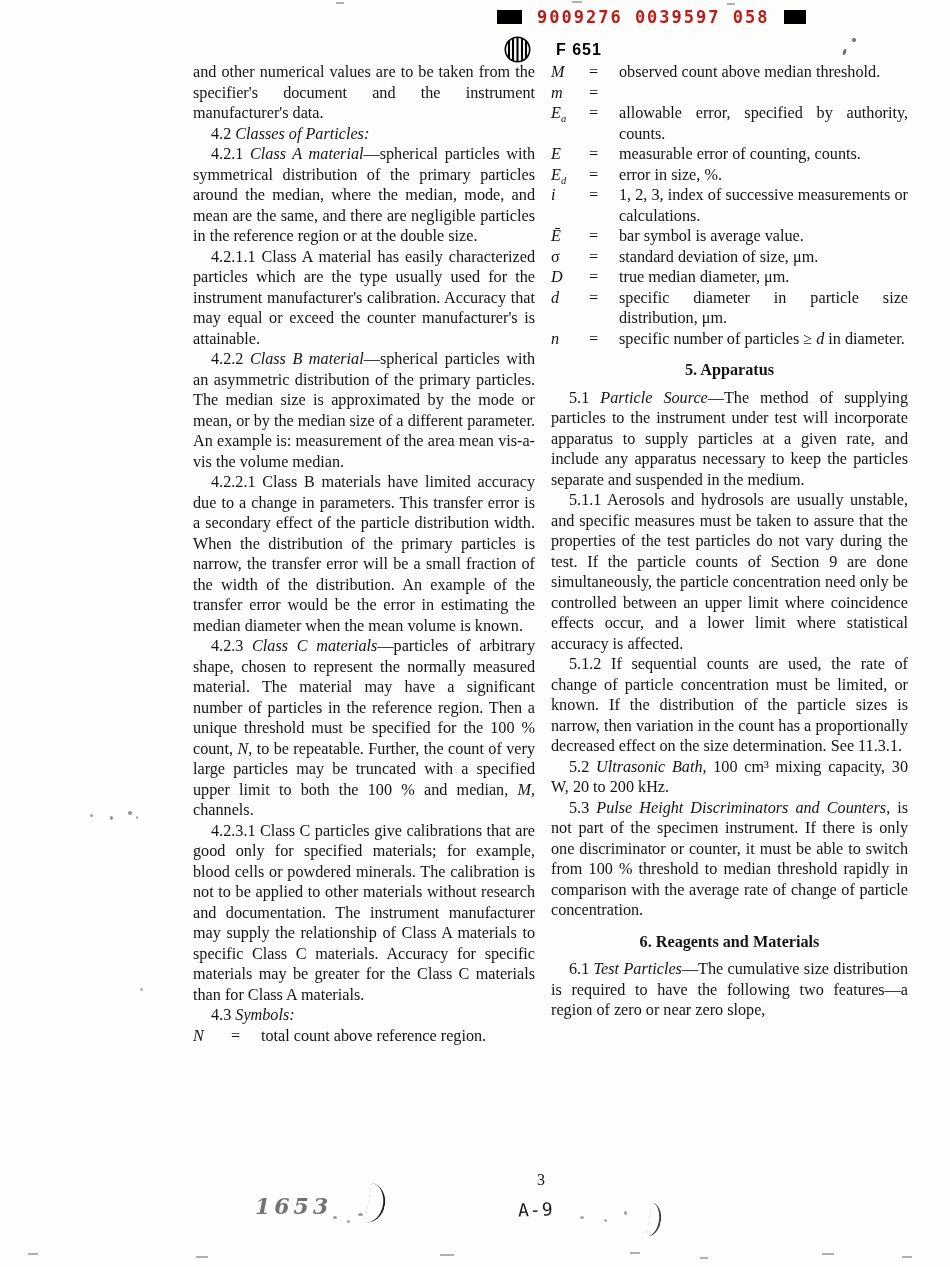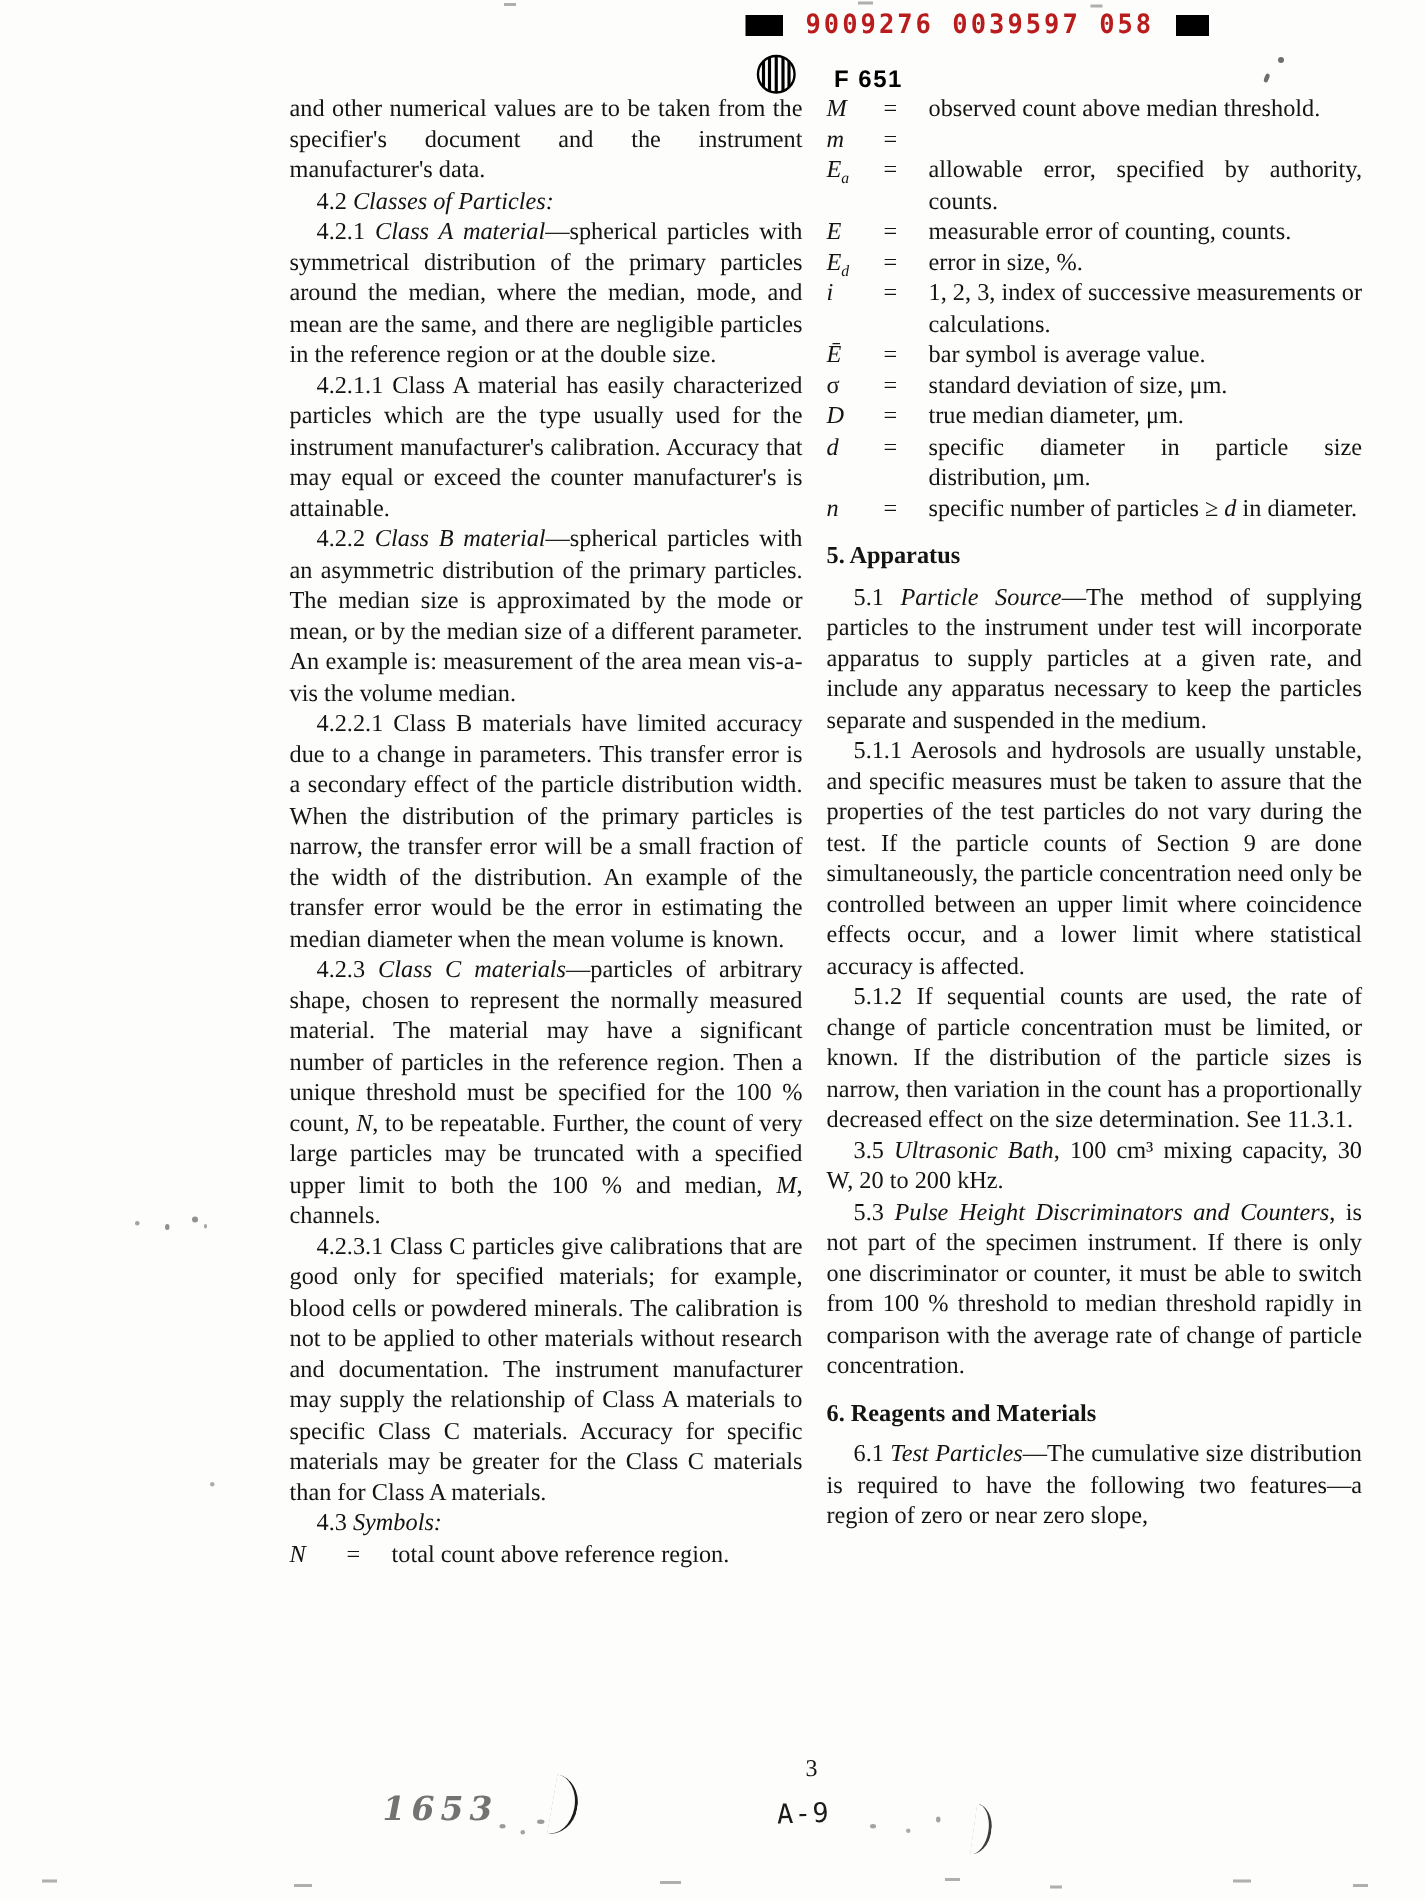--- a/index.html
+++ b/index.html
@@ -9,30 +9,30 @@
     overflow:hidden;
   }
   
   .barcode-row { position:absolute; top:7px; left:497px; display:flex; align-items:center; gap:15px; }
   .bc-block { width:25px; height:14px; background:#000; }
   .bc-block.right { width:22px; }
   .barcode-text {
     font-family:"DejaVu Sans Mono",monospace; font-weight:bold; font-size:17px;
     letter-spacing:2px; white-space:nowrap; color:#b91c1c; transform:scaleY(1.05);
   }
-  .doc-row { position:absolute; top:36px; left:504px; display:flex; align-items:flex-end; gap:25px; }
+  .doc-row { position:absolute; top:36px; left:504px; display:flex; align-items:center; gap:25px; }
   .astm-logo { width:27px; height:27px; display:inline-block; }
   .doc-number { font-family:"Liberation Sans",sans-serif; font-weight:bold; font-size:16px; letter-spacing:1px; color:#000; }
   
   .col { position:absolute; top:62px; font-size:16.2px; line-height:20.5px; text-align:justify; }
   .col-left  { left:193px; width:342px; }
   .col-right { left:551px; width:357px; }
   .para { margin:0; }
   .para.indent { text-indent:18px; }
-  .heading { font-weight:bold; margin:11px 0 7px 0; text-align:left; }
+  .heading { font-weight:bold; margin:11px 0 7px 0; text-align:center; }
   .sym-row { display:flex; align-items:baseline; }
   .sym-cell { flex:0 0 38px; }
   .eq-cell  { flex:0 0 30px; }
   .def-cell { flex:1 1 auto; text-align:justify; }
   .it { font-style:italic; }
   .bd { font-weight:bold; }
   sub { font-size:10.5px; line-height:0; }
   
   .stamp {
     position:absolute; left:255px; top:1193px; font-family:"DejaVu Serif",serif;
@@ -153,21 +153,21 @@
       </div>
       <div class="sym-row">
         <span class="sym-cell"><span class="it">n</span></span>
         <span class="eq-cell">=</span>
         <span class="def-cell"><span>specific number of particles ≥ </span><span class="it">d</span><span> in diameter.</span></span>
       </div>
       <div class="heading"><span class="bd">5.  Apparatus</span></div>
       <p class="para indent"><span>5.1 </span><span class="it">Particle Source</span><span>—The method of supplying particles to the instrument under test will incorporate apparatus to supply particles at a given rate, and include any apparatus necessary to keep the particles separate and suspended in the medium.</span></p>
       <p class="para indent"><span>5.1.1 Aerosols and hydrosols are usually unstable, and specific measures must be taken to assure that the properties of the test particles do not vary during the test. If the particle counts of Section 9 are done simultaneously, the particle concentration need only be controlled between an upper limit where coincidence effects occur, and a lower limit where statistical accuracy is affected.</span></p>
       <p class="para indent"><span>5.1.2 If sequential counts are used, the rate of change of particle concentration must be limited, or known. If the distribution of the particle sizes is narrow, then variation in the count has a proportionally decreased effect on the size determination. See 11.3.1.</span></p>
-      <p class="para indent"><span>3.5 </span><span class="it">Ultrasonic Bath</span><span>, 100 cm³ mixing capacity, 30 W, 20 to 200 kHz.</span></p>
+      <p class="para indent"><span>5.2 </span><span class="it">Ultrasonic Bath</span><span>, 100 cm³ mixing capacity, 30 W, 20 to 200 kHz.</span></p>
       <p class="para indent"><span>5.3 </span><span class="it">Pulse Height Discriminators and Counters</span><span>, is not part of the specimen instrument. If there is only one discriminator or counter, it must be able to switch from 100 % threshold to median threshold rapidly in comparison with the average rate of change of particle concentration.</span></p>
       <div class="heading"><span class="bd">6.  Reagents and Materials</span></div>
       <p class="para indent"><span>6.1 </span><span class="it">Test Particles</span><span>—The cumulative size distribution is required to have the following two features—a region of zero or near zero slope,</span></p>
     </div>
 
   <div class="stamp">1653</div>
   <div class="page-number">3</div>
   <div class="handwritten">A-9</div>
   <div class="curve curve-1"></div>
   <div class="curve curve-2"></div>

